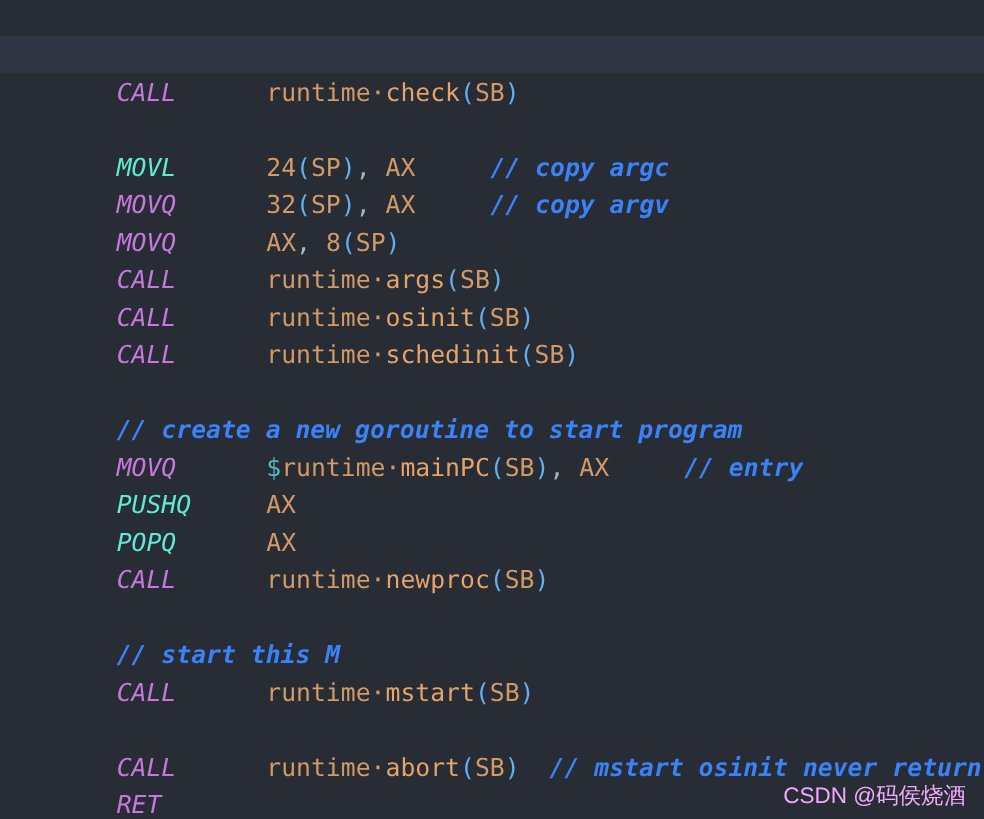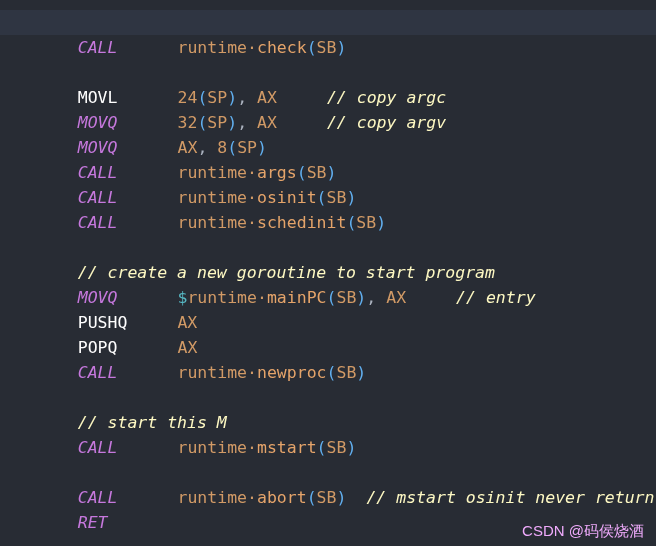--- a/index.html
+++ b/index.html
@@ -13,50 +13,50 @@
     overflow: hidden;
     font-family: "DejaVu Sans Mono", "Liberation Mono", monospace;
   }
 
   #editor {
     position: relative;
     width: 656px;
     height: 546px;
     background: #282c34;
     box-sizing: border-box;
-    padding-top: 10px;
+    padding-top: 24px;
   }
 
   .line {
     position: relative;
     height: 25px;
     line-height: 25px;
     font-size: 16.5px;
     white-space: pre;
     padding-left: 38px;
     box-sizing: border-box;
     letter-spacing: 0px;
   }
   .line.blank { }
   .line.highlight {
     background: #2f3542;
   }
 
   
   .kw        { color: #c678dd; font-style: italic; }   
-  .op        { color: #ffffff; }                        
+  .op        { color: #5eead4; font-style: italic; }                        
   .pkg       { color: #d19a66; }                        
   .dot       { color: #d19a66; }                        
   .fn        { color: #e5a46a; }                        
   .paren     { color: #61afef; }                        
   .sym       { color: #d19a66; }                        
   .num       { color: #d19a66; }                        
   .punc      { color: #abb2bf; }                        
   .dollar    { color: #56b6c2; }                        
-  .cmt       { color: #fef9c3; font-style: italic; }    
+  .cmt       { color: #3b82f6; font-style: italic; font-weight: bold; }    
 
   .gap { display: inline-block; }
 
   #watermark {
     position: absolute;
     right: 12px;
     bottom: 4px;
     color: #f0abfc;
     font-family: "Liberation Sans", "DejaVu Sans", sans-serif;
     font-size: 15px;

